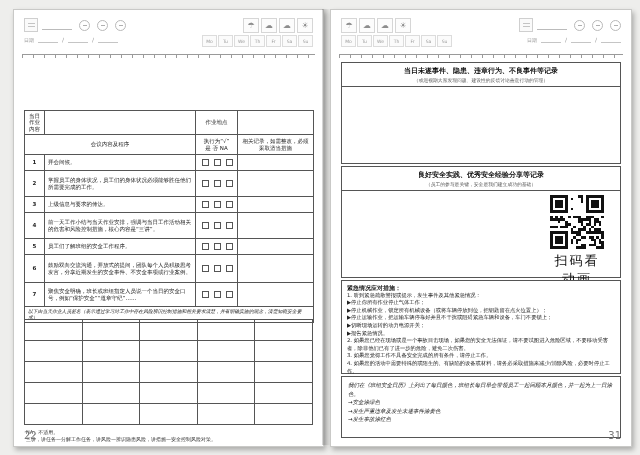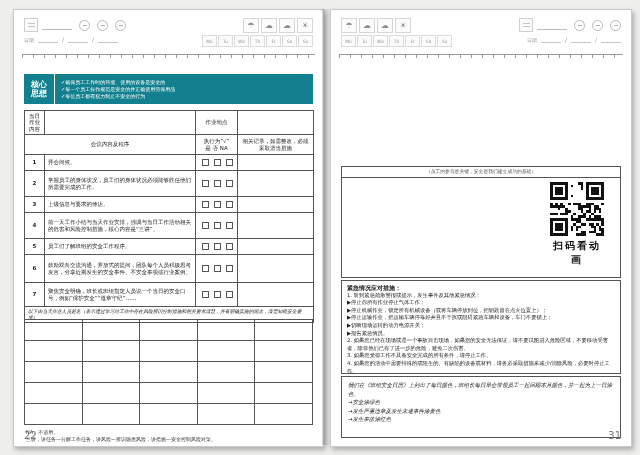--- a/index.html
+++ b/index.html
@@ -74,21 +74,21 @@
   .pageno{position:absolute;bottom:5px;font-size:10px;color:#777;}
   .pageno-left{left:10px;}
   .pageno-right{right:10px;}
 
   
   .rbox{position:absolute;left:10px;right:10px;border:1px solid #555;background:#fff;}
   .rbox .bt{font-weight:bold;font-size:7px;text-align:center;margin-top:3px;color:#111;}
   .rbox .bs{font-size:4.8px;text-align:center;color:#555;margin-top:1px;}
   .qr-wrap{position:absolute;right:14px;top:28px;width:58px;text-align:center;}
   .qr-wrap svg{width:54px;height:54px;display:block;margin:0 auto;}
-  .qr-cap{font-weight:bold;font-size:10px;letter-spacing:2px;margin-top:3px;color:#111;}
+  .qr-cap{font-weight:normal;font-size:13px;letter-spacing:2px;margin-top:3px;color:#111;}
   .em-body{padding:3px 5px;font-size:5.3px;line-height:7.6px;color:#222;}
   .em-title{font-weight:bold;font-size:6px;}
   .cal-body{padding:4px 6px;font-style:italic;font-size:5.5px;line-height:8.5px;color:#222;}
 </style>
 </head>
 <body>
 
 <div class="page page-left">
 
   <div class="hdr-date" style="left:10px;">
@@ -132,31 +132,20 @@
       <span class="day">Th</span>
       <span class="day">Fr</span>
       <span class="day">Sa</span>
       <span class="day">Su</span>
     </div>
   </div>
 
   <div class="ruler"></div>
 
 
-  <div class="core" style="background:#12808e;">
-    <div class="core-label">
-      <span>核心</span>
-      <span>思想</span>
-    </div>
-    <div class="core-items">
-      <span>✓确保员工工作时的环境、使用的设备是安全的</span>
-      <span>✓每一个员工操作规范是安全的并正确使用劳保用品</span>
-      <span>✓每位员工都有权力制止不安全的行为</span>
-    </div>
-  </div>
 
   <table class="mtable">
     <colgroup>
         <col style="width:20px">
         <col style="width:151px">
         <col style="width:42px">
         <col style="width:76px">
       </colgroup>
     <tbody>
         <tr style="height:24px">
@@ -311,22 +300,28 @@
       <span class="u-seg"></span>
       <span class="slash">/</span>
       <span class="u-seg"></span>
       <span class="slash">/</span>
       <span class="u-seg"></span>
     </div>
   </div>
 
   <div class="ruler"></div>
 
+  <div class="rbox" style="top:52px;height:100px;">
+    <div class="bt">当日未遂事件、隐患、违章行为、不良事件等记录</div>
+    <div class="bs">（或巡视期大家发现问题、建设性的反馈讨论善意行动的管理）</div>
+    <div style="border-top:1px solid #555;margin-top:3px;height:70px;"></div>
+  </div>
 
   <div class="rbox" style="top:156px;height:110px;">
+    <div class="bt">良好安全实践、优秀安全经验分享等记录</div>
     <div class="bs">（员工的参与是关键，安全是我们建立成功的基础）</div>
     <div style="border-top:1px solid #555;margin-top:3px;height:84px;position:relative;">
       <div class="qr-wrap" style="top:4px;">
         <svg id="qr" viewBox="0 0 21 21" shape-rendering="crispEdges">
             <rect x="0" y="0" width="21" height="21" fill="#fff"></rect>
             <rect x="0" y="0" width="1" height="1" fill="#111"></rect>
             <rect x="1" y="0" width="1" height="1" fill="#111"></rect>
             <rect x="2" y="0" width="1" height="1" fill="#111"></rect>
             <rect x="3" y="0" width="1" height="1" fill="#111"></rect>
             <rect x="4" y="0" width="1" height="1" fill="#111"></rect>

